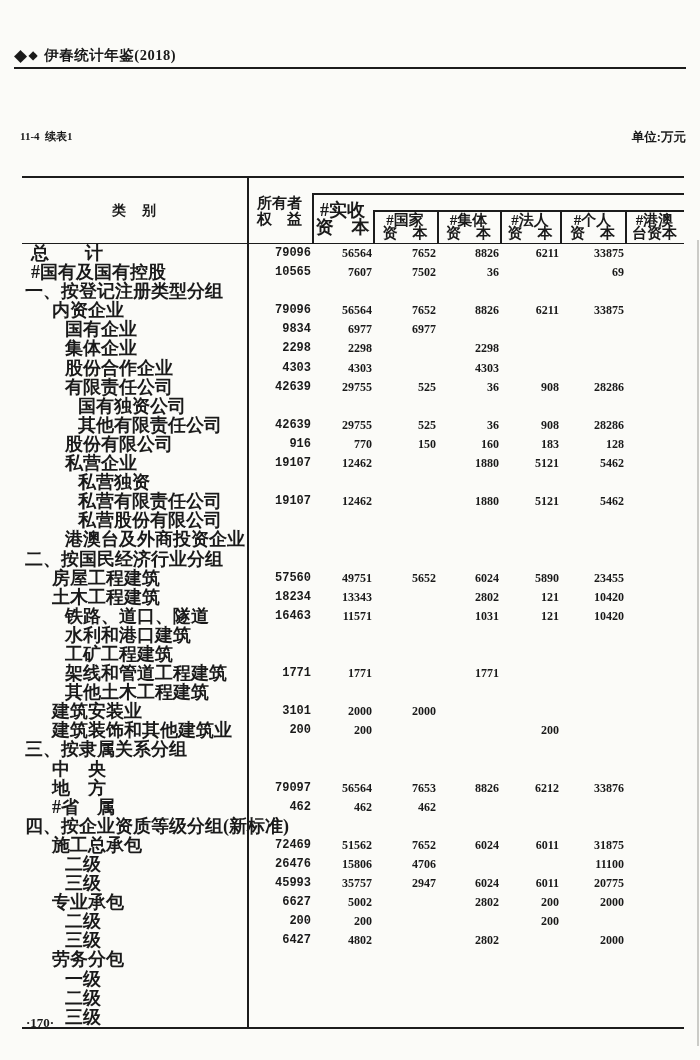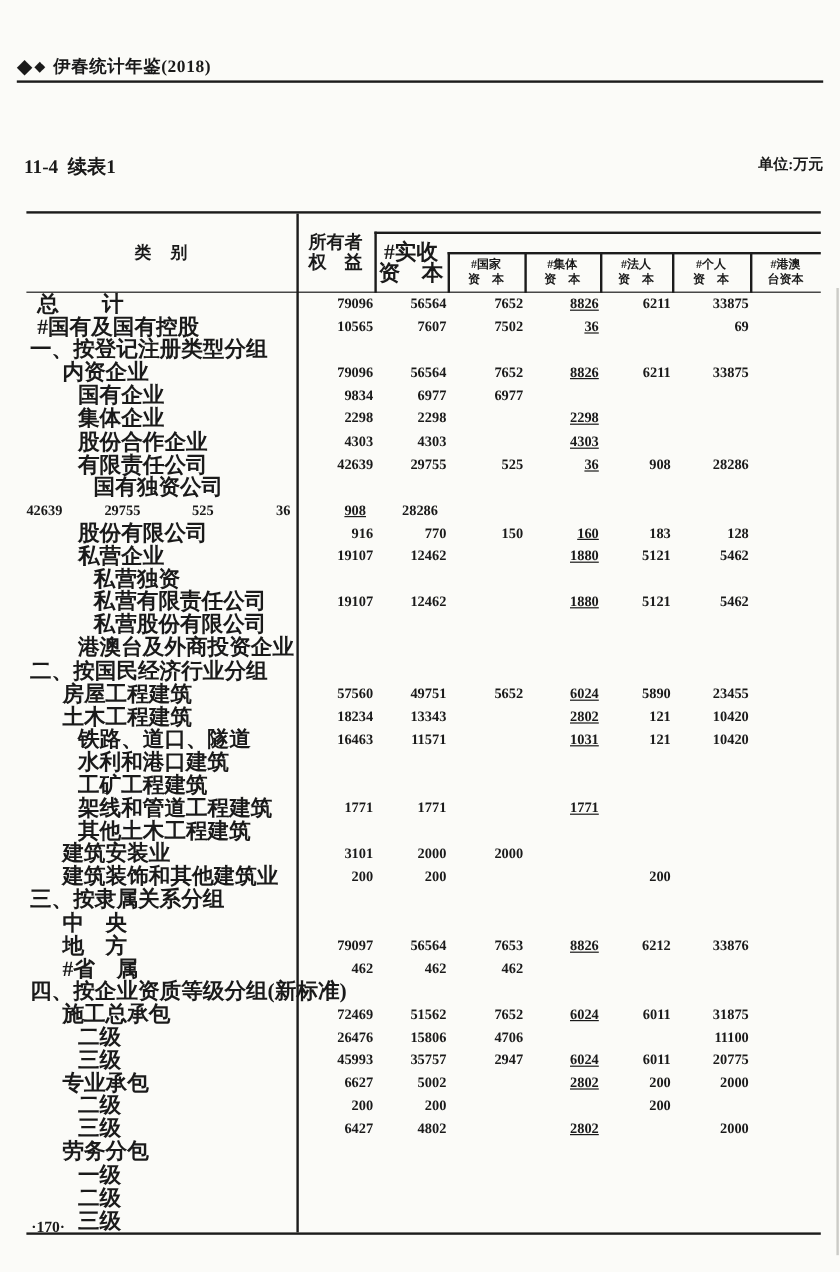--- a/index.html
+++ b/index.html
@@ -13,21 +13,21 @@
   
   .book-header { position:absolute; left:14px; top:44px; height:22px;
     display:flex; align-items:center; font-weight:700; font-size:14.5px;
     letter-spacing:.5px; white-space:pre; }
   .diamond-lg { font-size:17px; line-height:1; }
   .diamond-sm { font-size:12px; line-height:1; margin-left:1px; margin-right:6px; }
   .header-rule { position:absolute; left:14px; top:67px; width:672px; height:2.2px;
     background:#1c1c1c; }
 
   
-  .table-no { position:absolute; left:20px; top:129px; font-size:16px; font-weight:700; white-space:pre; }
+  .table-no { position:absolute; left:20px; top:129px; font-size:11px; font-weight:700; white-space:pre; }
   .unit-label { position:absolute; right:14px; top:129px; font-size:12.5px; font-weight:700; }
 
   
   .stat-table { position:absolute; left:22px; top:152px; width:662px;
     border-top:2px solid #1c1c1c; border-bottom:2px solid #1c1c1c;margin-top:24px; }
   .stub-line { position:absolute; left:225px; top:0; bottom:0; width:1.5px;
     background:#1c1c1c; z-index:2; }
 
   .thead { position:relative; height:66px; border-bottom:1.6px solid #1c1c1c; }
   .hline { position:absolute; background:#1c1c1c; }
@@ -38,42 +38,42 @@
   .sv1 { left:415px; top:32px; width:1.8px; height:34px; }
   .sv2 { left:478px; top:32px; width:1.8px; height:34px; }
   .sv3 { left:538px; top:32px; width:1.8px; height:34px; }
   .sv4 { left:603px; top:32px; width:1.8px; height:34px; }
 
   .hcell { position:absolute; display:flex; flex-direction:column;
     align-items:center; justify-content:center; font-weight:700; white-space:pre; }
   .h-stub  { left:0;     top:0;    width:225px; height:66px; font-size:14px; letter-spacing:1px; }
   .h-owner { left:225px; top:0;    width:65px;  height:66px; font-size:15px; line-height:16.5px; }
   .h-paid  { left:290px; top:15px; width:61px;  height:51px; font-size:18px; line-height:16.5px; }
-  .h-sub   { top:32px; height:34px; font-size:10px; line-height:13.5px; }
+  .h-sub   { top:32px; height:34px; font-size:15px; line-height:13.5px; }
   .h-sub0 { left:351px; width:64px; }
   .h-sub1 { left:415px; width:63px; }
   .h-sub2 { left:478px; width:60px; }
   .h-sub3 { left:538px; width:65px; }
   .h-sub4 { left:603px; width:59px; }
 
   .tbody { position:relative; }
   .trow { display:flex; height:19.1px; line-height:19.1px; }
   .stub { width:225px; font-size:18px; font-weight:700; white-space:pre;
     overflow:visible; }
   .lv0 { padding-left:3px; }
   .lv1 { padding-left:9px; }
   .lv2 { padding-left:30px; }
   .lv3 { padding-left:43px; }
   .lv4 { padding-left:56px; }
   .val { text-align:right; font-size:12px; font-weight:600; padding-right:1px;
     font-family:"Liberation Serif","DejaVu Serif",serif; }
-  .trow .val:nth-child(2) { width:65px; }
+  .trow .val:nth-child(2) { width:65px;font-family:Liberation Mono, monospace; }
   .trow .val:nth-child(3) { width:61px; }
   .trow .val:nth-child(4) { width:64px; }
-  .trow .val:nth-child(5) { width:63px;text-decoration:underline; }
+  .trow .val:nth-child(5) { width:63px; }
   .trow .val:nth-child(6) { width:60px; }
   .trow .val:nth-child(7) { width:65px; }
   .trow .val:nth-child(8) { width:59px; }
 
   .page-number { position:absolute; left:26px; top:1015px; font-size:13px; font-weight:700; }
 
   .scan-edge-shadow { position:absolute; right:1px; top:240px; bottom:14px; width:2px;
     background:rgba(125,125,118,.38); }
 </style>
 </head>
@@ -222,20 +222,21 @@
     <div class="stub val-stub lv4">国有独资公司</div>
     <div class="val"></div>
     <div class="val"></div>
     <div class="val"></div>
     <div class="val"></div>
     <div class="val"></div>
     <div class="val"></div>
     <div class="val"></div>
   </div>
         <div class="trow">
+    <div class="stub val-stub lv4">其他有限责任公司</div>
     <div class="val">42639</div>
     <div class="val">29755</div>
     <div class="val">525</div>
     <div class="val">36</div>
     <div class="val">908</div>
     <div class="val">28286</div>
     <div class="val"></div>
   </div>
         <div class="trow">
     <div class="stub val-stub lv3">股份有限公司</div>

